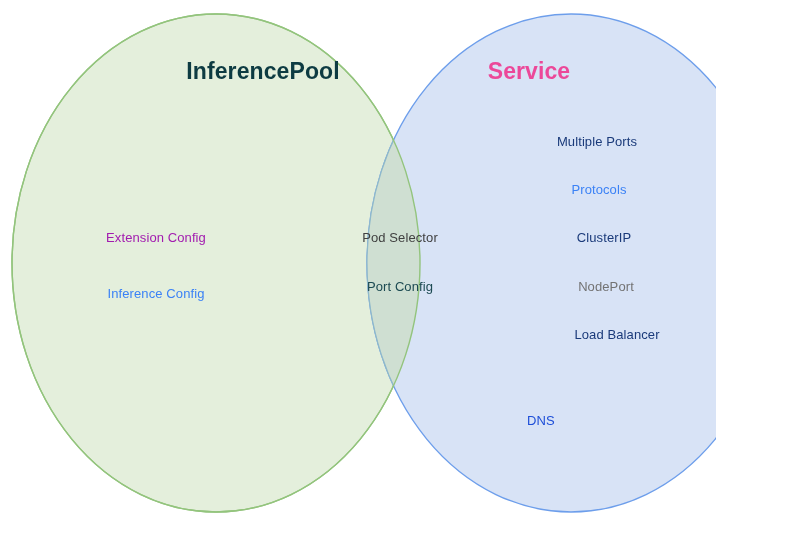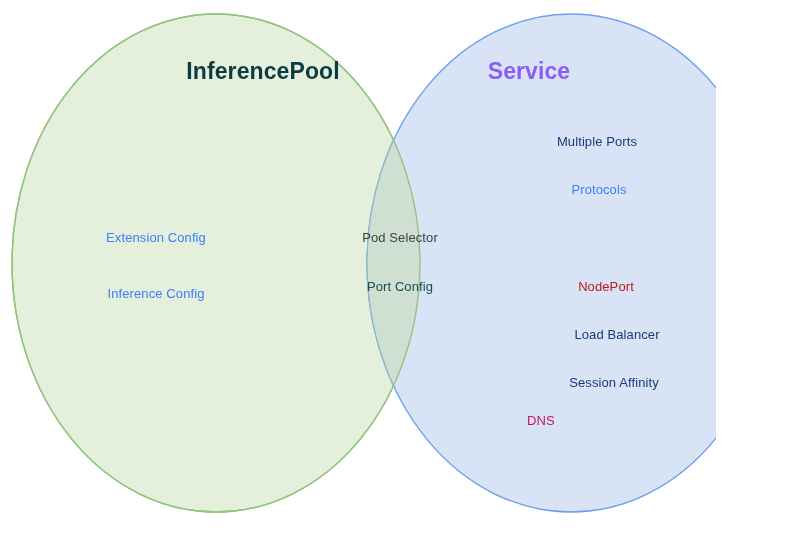--- a/index.html
+++ b/index.html
@@ -73,37 +73,37 @@
       <ellipse cx="571" cy="263" rx="204" ry="249" fill="#cfdfd2" stroke="#8fb9c9" stroke-width="1.2"></ellipse>
     </g>
 
     <ellipse cx="216" cy="263" rx="204" ry="249" fill="none" stroke="#93c47d" stroke-width="1.4"></ellipse>
   </svg>
 
   <div class="overlay-layer">
 
     <div class="lbl title-lbl center-x" style="left:263px; top:58px; color:#0d3b42;">InferencePool</div>
 
-    <div class="lbl title-lbl center-x" style="left:529px; top:58px; color:#8b5cf6;">Service</div>
+    <div class="lbl title-lbl center-x" style="left:529px; top:58px; color:#ec4899;">Service</div>
 
-    <div class="lbl item-lbl center-x" style="left:156px; top:230px; color:#3b82f6;">Extension Config</div>
+    <div class="lbl item-lbl center-x" style="left:156px; top:230px; color:#a21caf;">Extension Config</div>
 
     <div class="lbl item-lbl center-x" style="left:156px; top:286px; color:#3b82f6;">Inference Config</div>
 
     <div class="lbl item-lbl center-x" style="left:400px; top:230px; color:#404040;">Pod Selector</div>
 
     <div class="lbl item-lbl center-x" style="left:400px; top:279px; color:#1c4a52;">Port Config</div>
 
     <div class="lbl item-lbl center-x" style="left:597px; top:134px; color:#1a3a7a;">Multiple Ports</div>
 
     <div class="lbl item-lbl center-x" style="left:599px; top:182px; color:#3b82f6;">Protocols</div>
 
+    <div class="lbl item-lbl center-x" style="left:604px; top:230px; color:#1a3a7a;">ClusterIP</div>
 
-    <div class="lbl item-lbl center-x" style="left:606px; top:279px; color:#b91c1c;">NodePort</div>
+    <div class="lbl item-lbl center-x" style="left:606px; top:279px; color:#737373;">NodePort</div>
 
     <div class="lbl item-lbl center-x" style="left:617px; top:327px; color:#1a3a7a;">Load Balancer</div>
 
-    <div class="lbl item-lbl center-x" style="left:614px; top:375px; color:#1a3a7a;">Session Affinity</div>
 
-    <div class="lbl item-lbl" style="left:527px; top:413px; color:#be185d;">DNS</div>
+    <div class="lbl item-lbl" style="left:527px; top:413px; color:#1d4ed8;">DNS</div>
 
   </div>
 </div>
 
 </body></html>

